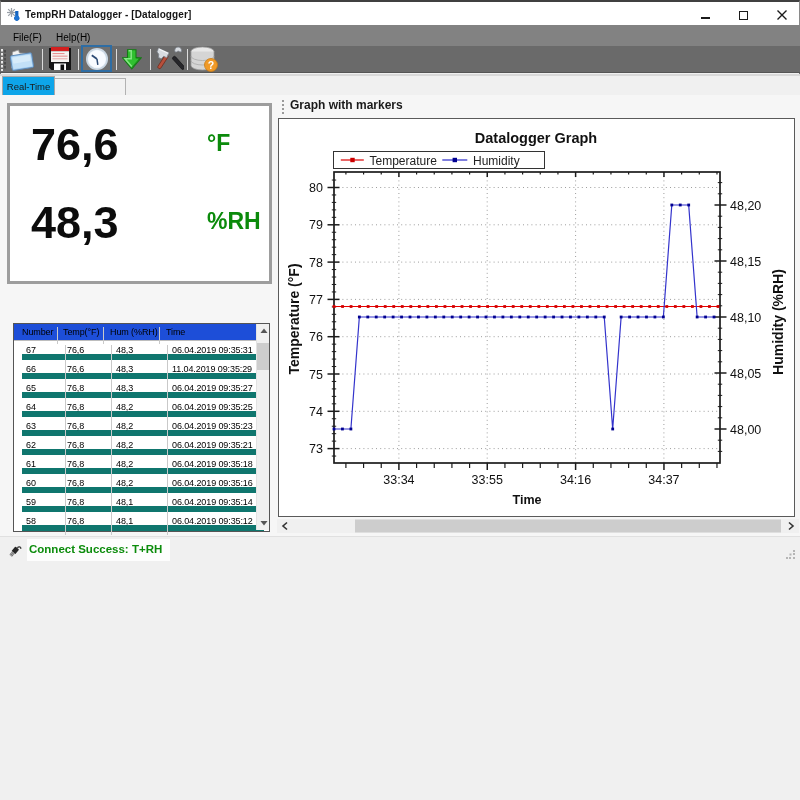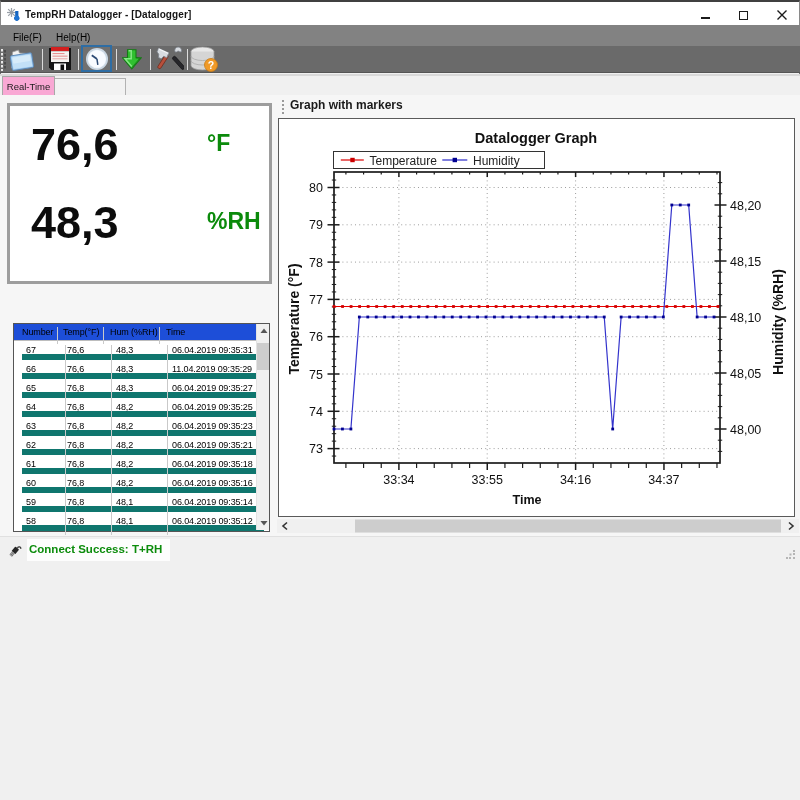--- a/index.html
+++ b/index.html
@@ -23,21 +23,21 @@
   #menubar span { position:absolute; top:7px; }
 
   
   #toolbar { left:0; top:46px; width:800px; height:27px; background:#6a6a6a;
     border-bottom:1px solid #555; }
   #toolbar-light { left:0; top:74px; width:800px; height:2px; background:#d9d9d9; }
   .tsep { position:absolute; top:3px; width:1px; height:21px; background:#dcdcdc; }
 
   
   #tabstrip { left:0; top:76px; width:800px; height:19px; background:#f0f0f0; }
-  #tab1 { left:2px; top:0px; width:53px; height:19px; background:#f9a8d4;
+  #tab1 { left:2px; top:0px; width:53px; height:19px; background:#0ea5e9;
     border:1px solid #a8a8a8; border-bottom:none; font-size:9.5px; color:#1a1a1a;
     text-align:center; padding-top:4px; z-index:2; white-space:nowrap; }
   #tab2 { left:55px; top:2px; width:71px; height:17px; background:#f2f2f2;
     border:1px solid #b2b2b2; border-bottom:none; border-left:none; font-size:9.5px; color:#1a1a1a;
     text-align:center; padding-top:17px; white-space:nowrap; }
 
   
   #tabpage { left:0px; top:95px; width:800px; height:441px; background:#f6f6f6; }
 
   

